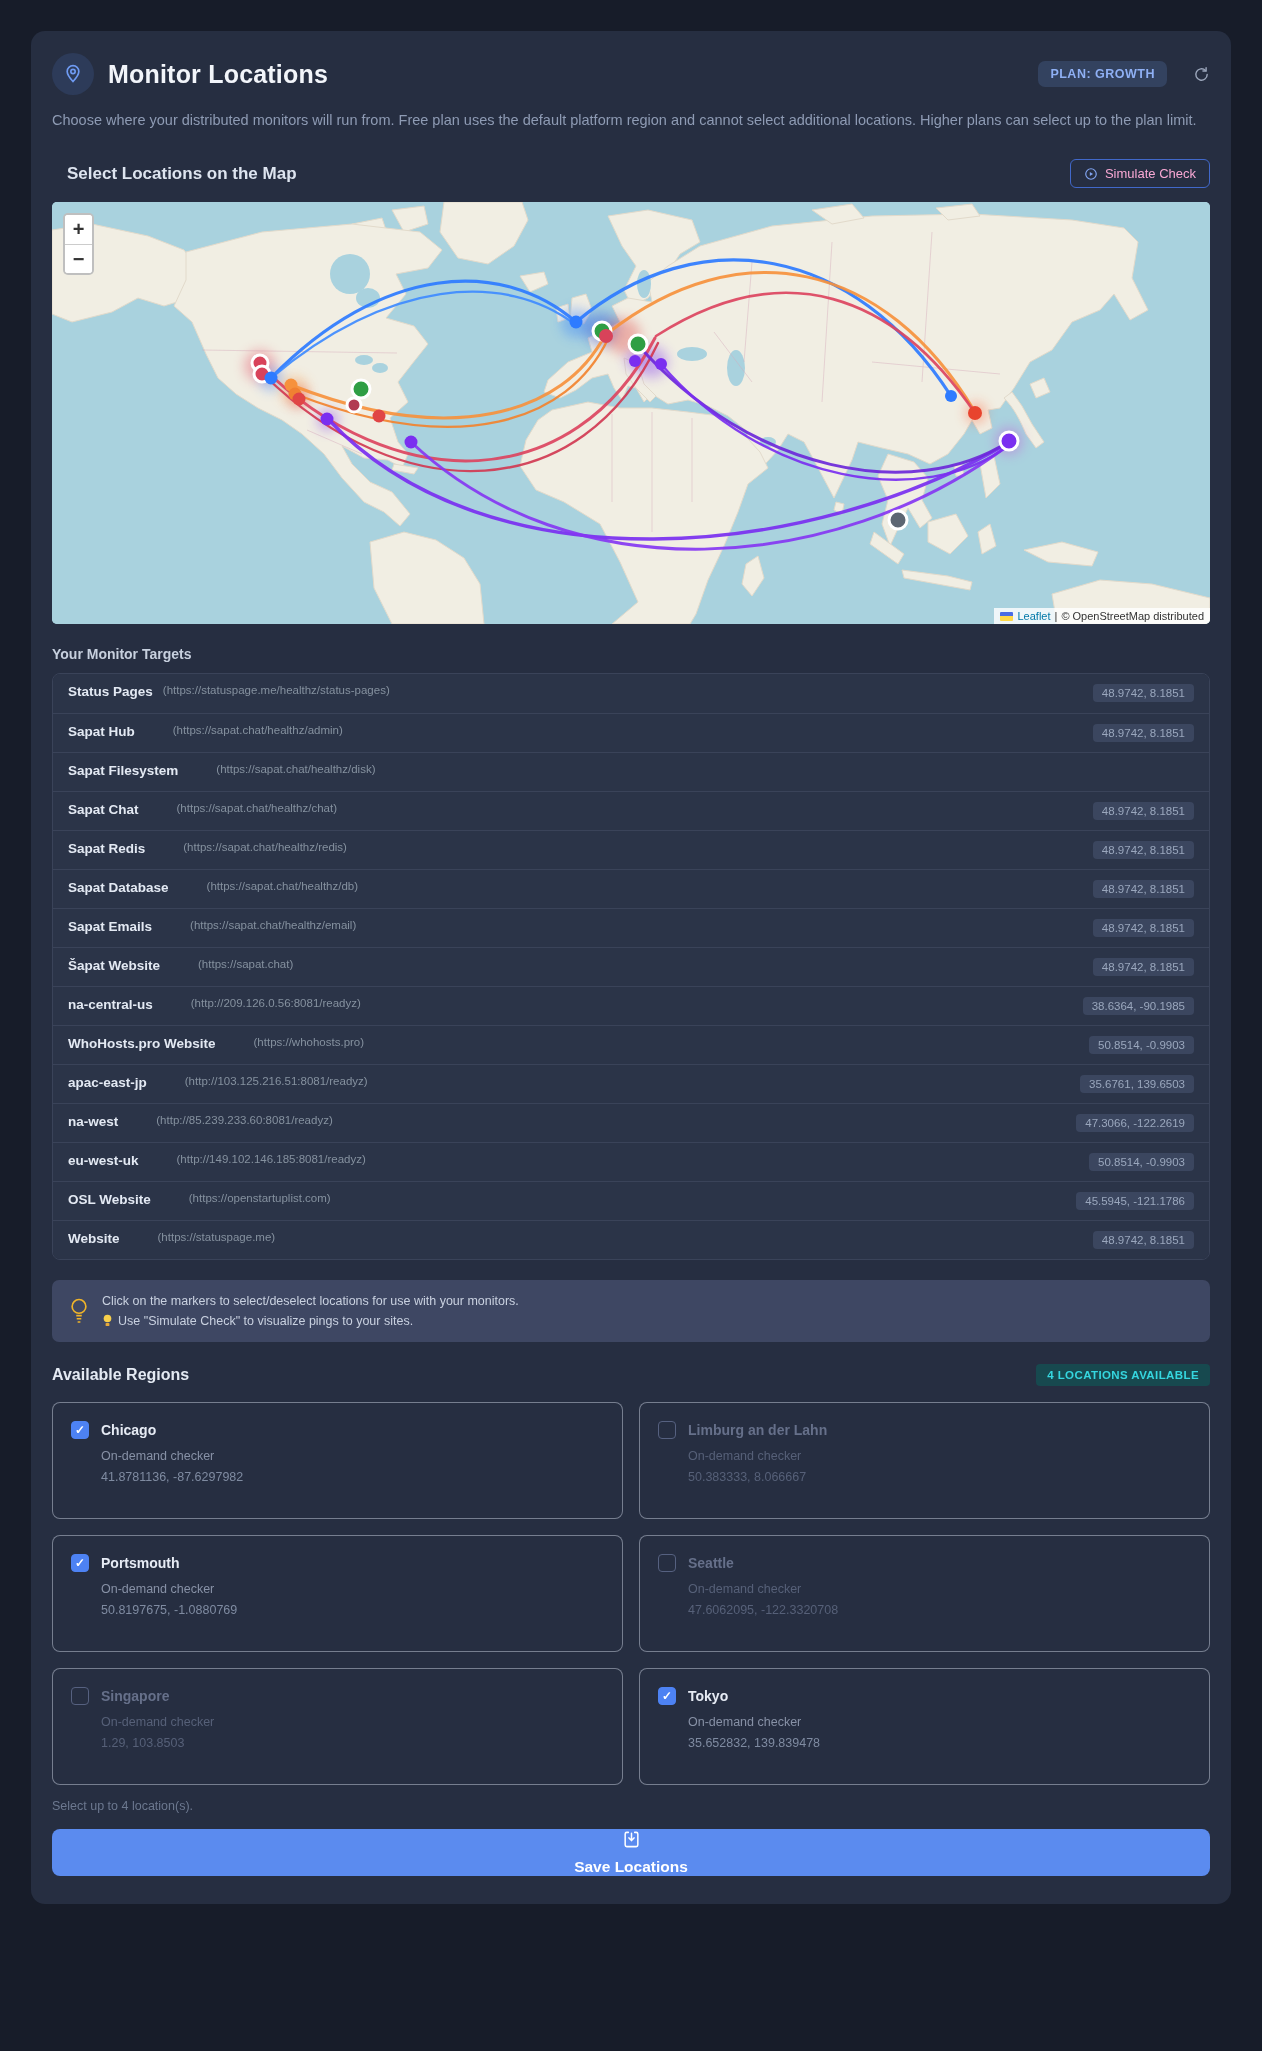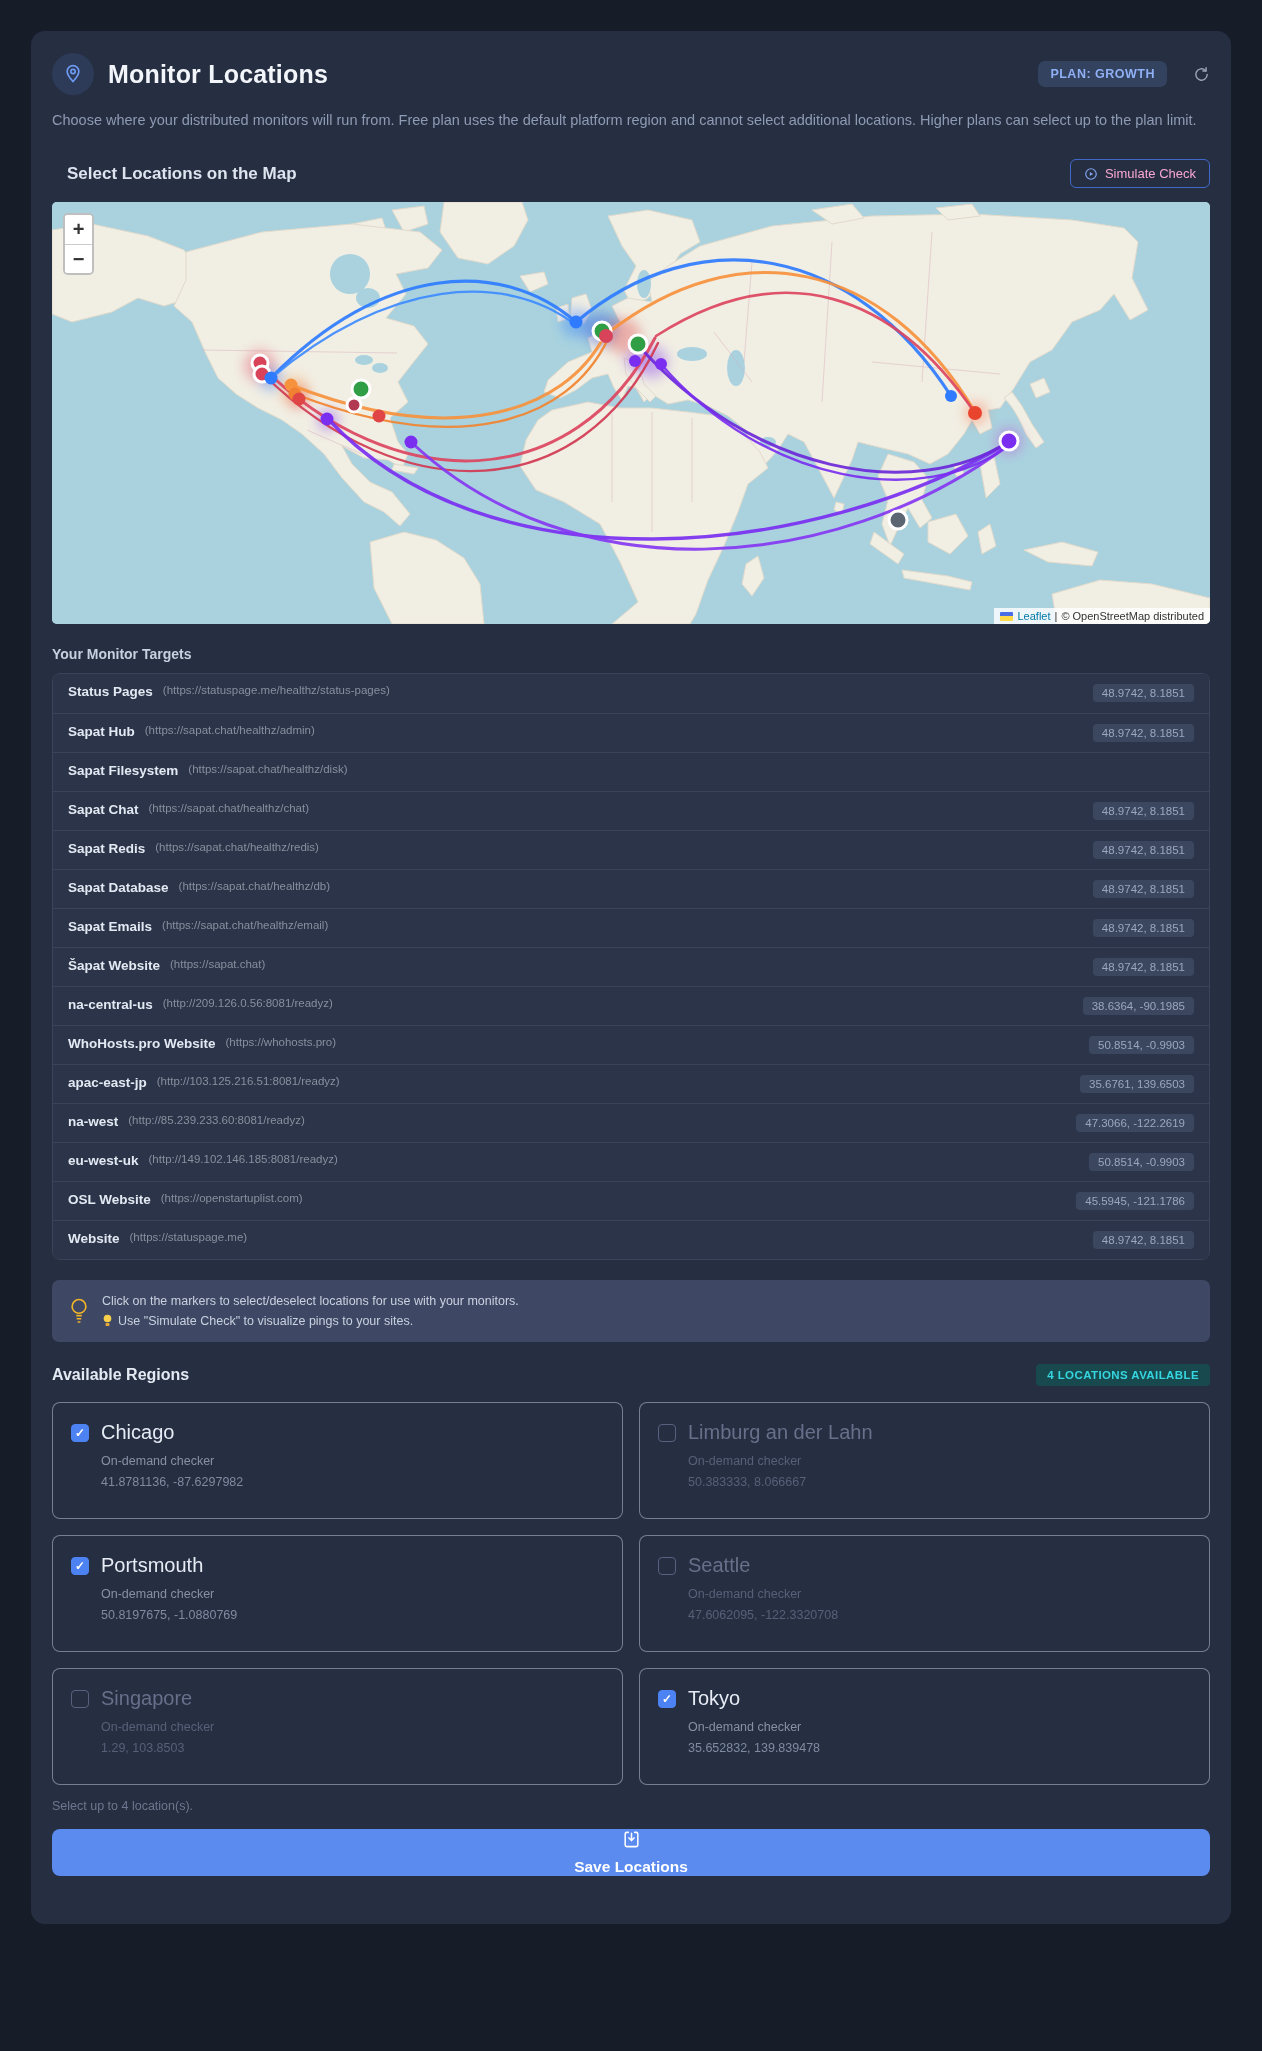--- a/index.html
+++ b/index.html
@@ -1,19 +1,19 @@
 <!DOCTYPE html>
 <html><head>
 <meta charset="utf-8">
 <style>
   * { margin:0; padding:0; box-sizing:border-box; }
   html,body { width:1262px; height:2051px; background:#171c29; overflow:hidden;
     font-family:"Liberation Sans", sans-serif; }
   .panel { margin:31px; width:1200px; background:#262e41; border-radius:14px;
-    padding:22px 21px 48px 21px; }
+    padding:22px 21px 28px 21px; }
 
   
   .hdr-row { display:flex; align-items:center; gap:14px; }
   .hdr-icon { width:42px; height:42px; border-radius:50%; background:#2d3b59;
     display:flex; align-items:center; justify-content:center; flex:0 0 auto; }
   .title { font-size:25px; font-weight:700; color:#f2f5fa; letter-spacing:.2px; flex:1; }
   .plan-badge { background:#33425f; color:#8fb0f4; font-size:12.5px; font-weight:700;
     letter-spacing:.5px; padding:6px 12px; border-radius:7px; }
   .refresh { margin-left:12px; cursor:pointer; display:flex; }
   .desc { margin-top:14px; color:#8e9bb4; font-size:14.5px; line-height:1.55; }
@@ -37,21 +37,21 @@
   .attr { position:absolute; right:0; bottom:0; background:rgba(255,255,255,.8);
     font-size:11px; color:#333; padding:2px 6px; display:flex; align-items:center; gap:4px; }
   .attr .lf { color:#0078a8; cursor:pointer; }
   .ua-flag { display:inline-block; width:13px; height:9px; border-radius:1px;
     background:linear-gradient(#4a6de5 0 50%, #ffd948 50% 100%); }
 
   
   .tg-h { margin-top:22px; color:#c7d0de; font-size:14px; font-weight:600; }
   .tg-list { margin-top:11px; border:1px solid #3a4359; border-radius:8px; overflow:hidden; }
   .tg-row { display:flex; align-items:flex-start; background:#2b3448; padding:10px 15px; min-height:39px; }
-  .tg-row + .tg-row { border-top:1px solid #3a4359; }
+  .tg-row + .tg-row { border-top:1px solid #3a4359;gap:28px; }
   .t-name { color:#e3e9f3; font-size:13.5px; font-weight:700; }
   .t-url { color:#85919f; font-size:11.5px; margin-left:10px; }
   .t-coords { margin-left:auto; background:#3b465f; color:#9aa7bd; font-size:11.5px;
     padding:3px 9px; border-radius:4px; white-space:nowrap; }
 
   
   .tip { margin-top:20px; background:#3e4763; border-radius:7px; padding:11px 16px;
     display:flex; gap:12px; align-items:center; }
   .tip-txt { color:#c9d1e0; font-size:12.5px; line-height:1.6; }
   .tip-l2 { display:flex; align-items:center; gap:5px; }
@@ -63,21 +63,21 @@
     letter-spacing:.4px; padding:5px 11px; border-radius:4px; }
   .grid { margin-top:16px; display:grid; grid-template-columns:1fr 1fr; gap:16px; }
   .region-card { border:1px solid rgba(168,176,192,.62); border-radius:8px;
     padding:18px; min-height:117px; cursor:pointer; background:#262e41; }
   .region-card.primary { border:2px solid #5d8df0; padding:17px; }
   .cb { width:18px; height:18px; border-radius:4px; border:1.5px solid #566180;
     display:inline-flex; align-items:center; justify-content:center; flex:0 0 auto; }
   .cb.checked { background:#4d82f3; border-color:#4d82f3; }
   .cb.checked::after { content:"✓"; color:#fff; font-size:12px; font-weight:700; }
   .card-top { display:flex; align-items:center; gap:12px; }
-  .c-name { color:#e6ebf4; font-size:20px; font-weight:400; }
+  .c-name { color:#e6ebf4; font-size:14px; font-weight:700; }
   .pr-badge { background:#3c4f75; color:#8fb3f7; font-size:11px; font-weight:700;
     letter-spacing:.5px; padding:4px 10px; border-radius:4px; margin-left:2px; }
   .c-sub { margin:10px 0 0 30px; color:#8791a6; font-size:12.5px; }
   .c-coords { margin:7px 0 0 30px; color:#7f8ba1; font-size:12.5px; }
   .region-card.disabled .c-name { color:#66708a; }
   .region-card.disabled .c-sub, .region-card.disabled .c-coords { color:#566078; }
 
   .footnote { margin-top:14px; color:#6c788f; font-size:12.5px; }
   .save-btn { margin-top:16px; width:100%; height:47px; background:#5b8bef; border:none;
     border-radius:8px; color:#fff; font-size:15.5px; font-weight:600; font-family:inherit;

